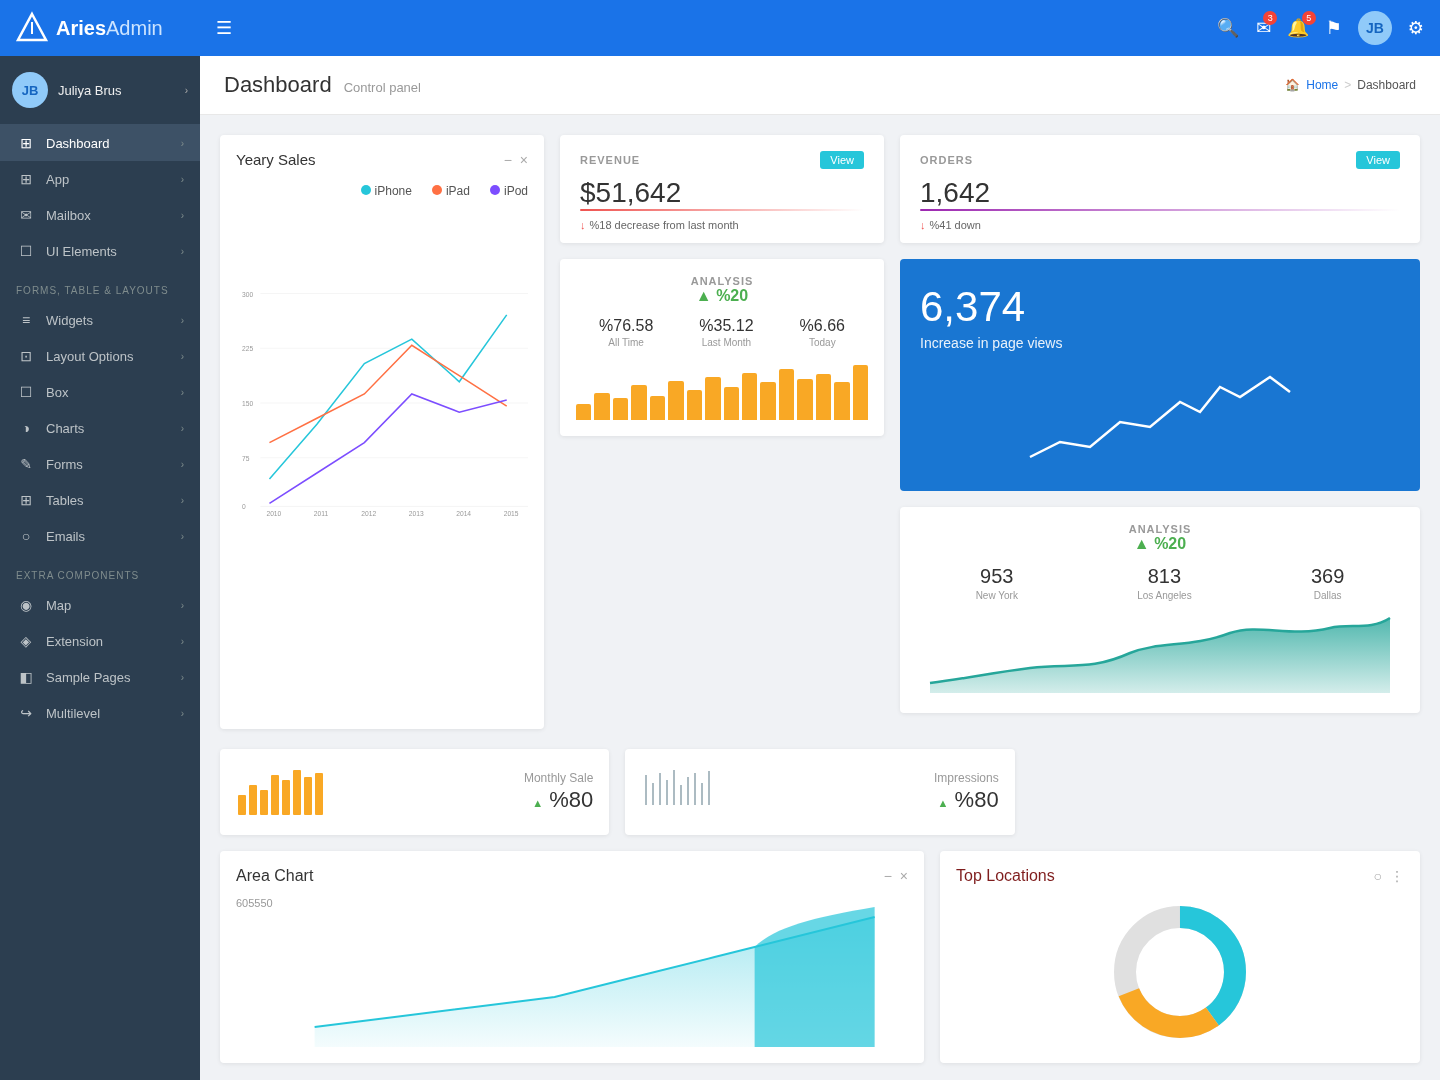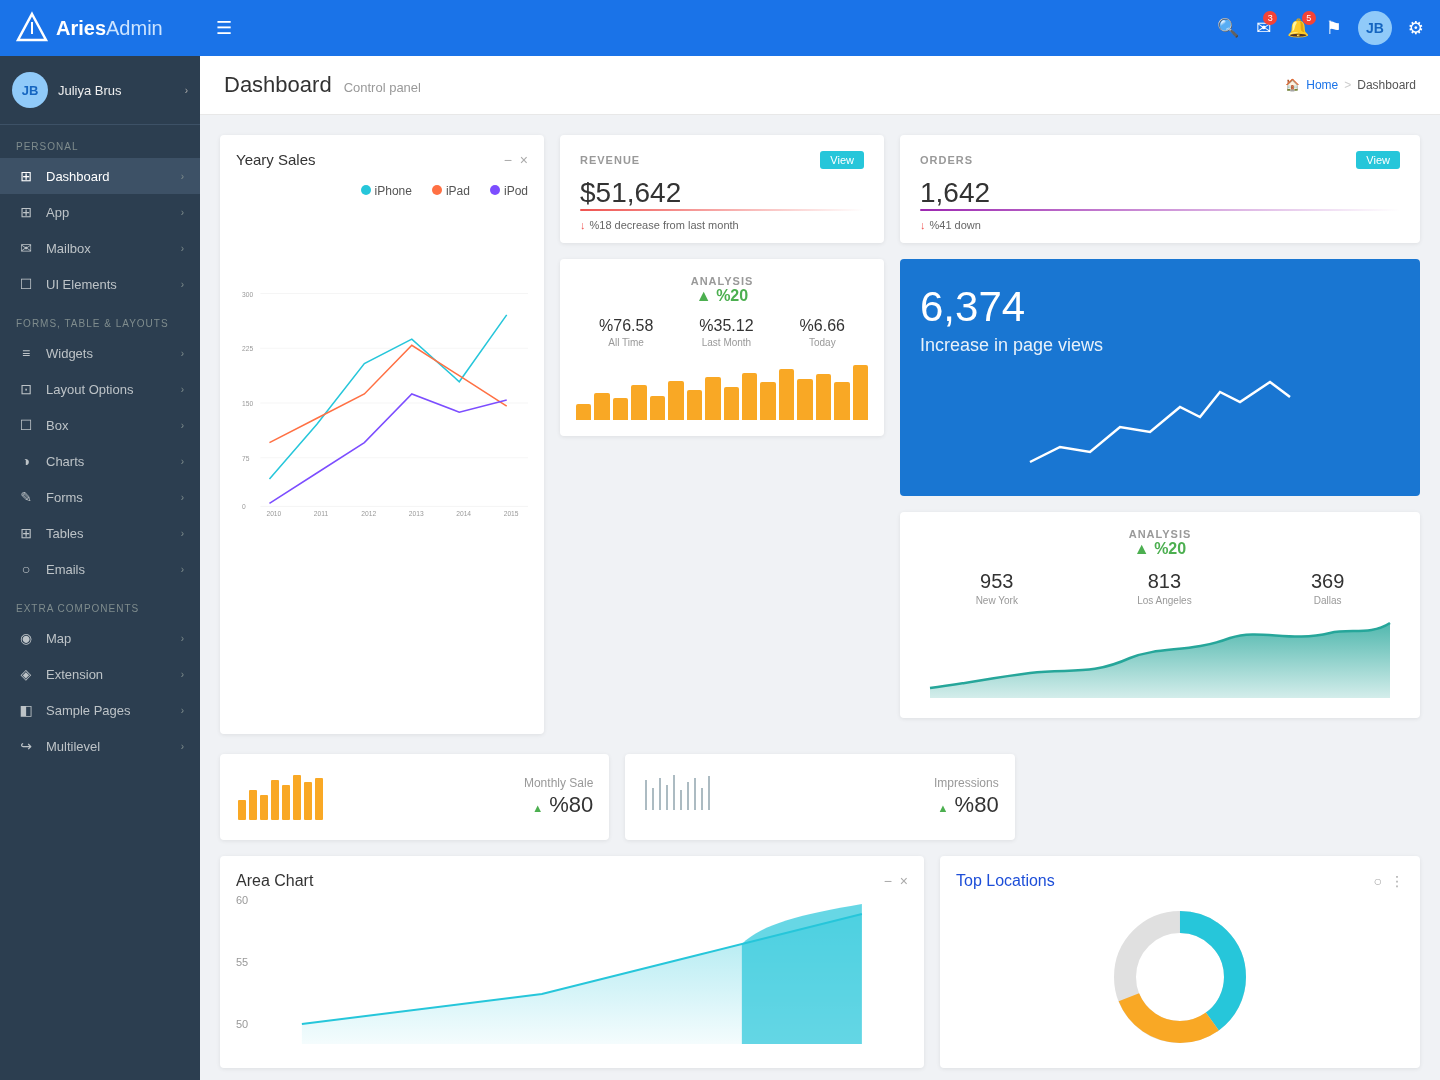--- a/index.html
+++ b/index.html
@@ -248,21 +248,21 @@
     .blue-card {
       background: #1976d2;
       border-radius: 4px;
       padding: 24px 20px;
       color: white;
       display: flex;
       flex-direction: column;
       justify-content: space-between;
     }
     .blue-card-value { font-size: 42px; font-weight: 300; margin-bottom: 4px; }
-    .blue-card-label { font-size: 18px; opacity: 0.9; margin-bottom: 16px; }
+    .blue-card-label { font-size: 14px; opacity: 0.9; margin-bottom: 16px; }
 
     
     .yearly-card {
       background: white;
       border-radius: 4px;
       box-shadow: 0 1px 4px rgba(0,0,0,0.08);
       padding: 16px;
       grid-row: 1 / 3;
     }
     .yearly-card-header {
@@ -306,39 +306,39 @@
     .area-chart-card {
       background: white;
       border-radius: 4px;
       box-shadow: 0 1px 4px rgba(0,0,0,0.08);
       padding: 16px;
     }
     .area-chart-header {
       display: flex;
       align-items: center;
       justify-content: space-between;
-      margin-bottom: 4px;
+      margin-bottom: 12px;
     }
     .area-chart-title { font-size: 16px; color: #333; }
     .area-chart-controls { display: flex; gap: 8px; }
     .area-chart-ctrl { background: none; border: none; color: #aaa; font-size: 14px; cursor: pointer; }
 
     .top-locations-card {
       background: white;
       border-radius: 4px;
       box-shadow: 0 1px 4px rgba(0,0,0,0.08);
       padding: 16px;
     }
     .top-locations-header {
       display: flex;
       align-items: center;
       justify-content: space-between;
       margin-bottom: 12px;
     }
-    .top-locations-title { font-size: 16px; color: #1d4ed8; }
+    .top-locations-title { font-size: 16px; color: #7f1d1d; }
     .top-locations-controls { display: flex; gap: 8px; }
     .top-locations-ctrl { background: none; border: none; color: #aaa; font-size: 14px; cursor: pointer; }
 
     
     svg { overflow: visible; }
   </style>
 </head>
 <body>
 
 <nav class="topnav">
@@ -363,21 +363,20 @@
 
 <div class="main-layout">
 
   <aside class="sidebar">
     <div class="sidebar-user">
       <div class="sidebar-user-avatar">JB</div>
       <span class="sidebar-user-name">Juliya Brus</span>
       <span class="sidebar-user-arrow">›</span>
     </div>
 
-    <div class="sidebar-section-label">PERSONAL</div>
 
     <div class="sidebar-item active">
       <span class="sidebar-item-icon">⊞</span>
       <span class="sidebar-item-label">Dashboard</span>
       <span class="sidebar-item-arrow">›</span>
     </div>
     <div class="sidebar-item">
       <span class="sidebar-item-icon">⊞</span>
       <span class="sidebar-item-label">App</span>
       <span class="sidebar-item-arrow">›</span>
@@ -686,21 +685,21 @@
       <div class="area-chart-card">
         <div class="area-chart-header">
           <span class="area-chart-title">Area Chart</span>
           <div class="area-chart-controls">
             <button class="area-chart-ctrl">−</button>
             <button class="area-chart-ctrl">×</button>
           </div>
         </div>
 
         <div style="display:flex;gap:8px;">
-          <div style="display:flex;flex-direction:column;justify-content:space-between;font-size:11px;color:#999;height:140px;padding-bottom:4px;">
+          <div style="display:flex;flex-direction:row;justify-content:space-between;font-size:11px;color:#999;height:140px;padding-bottom:4px;">
             <span>60</span>
             <span>55</span>
             <span>50</span>
           </div>
           <svg width="100%" height="150" viewBox="0 0 560 150">
             <defs>
               <linearGradient id="areaGrad" x1="0" y1="0" x2="0" y2="1">
                 <stop offset="0%" stop-color="#26c6da" stop-opacity="0.4"></stop>
                 <stop offset="100%" stop-color="#26c6da" stop-opacity="0.05"></stop>
               </linearGradient>

